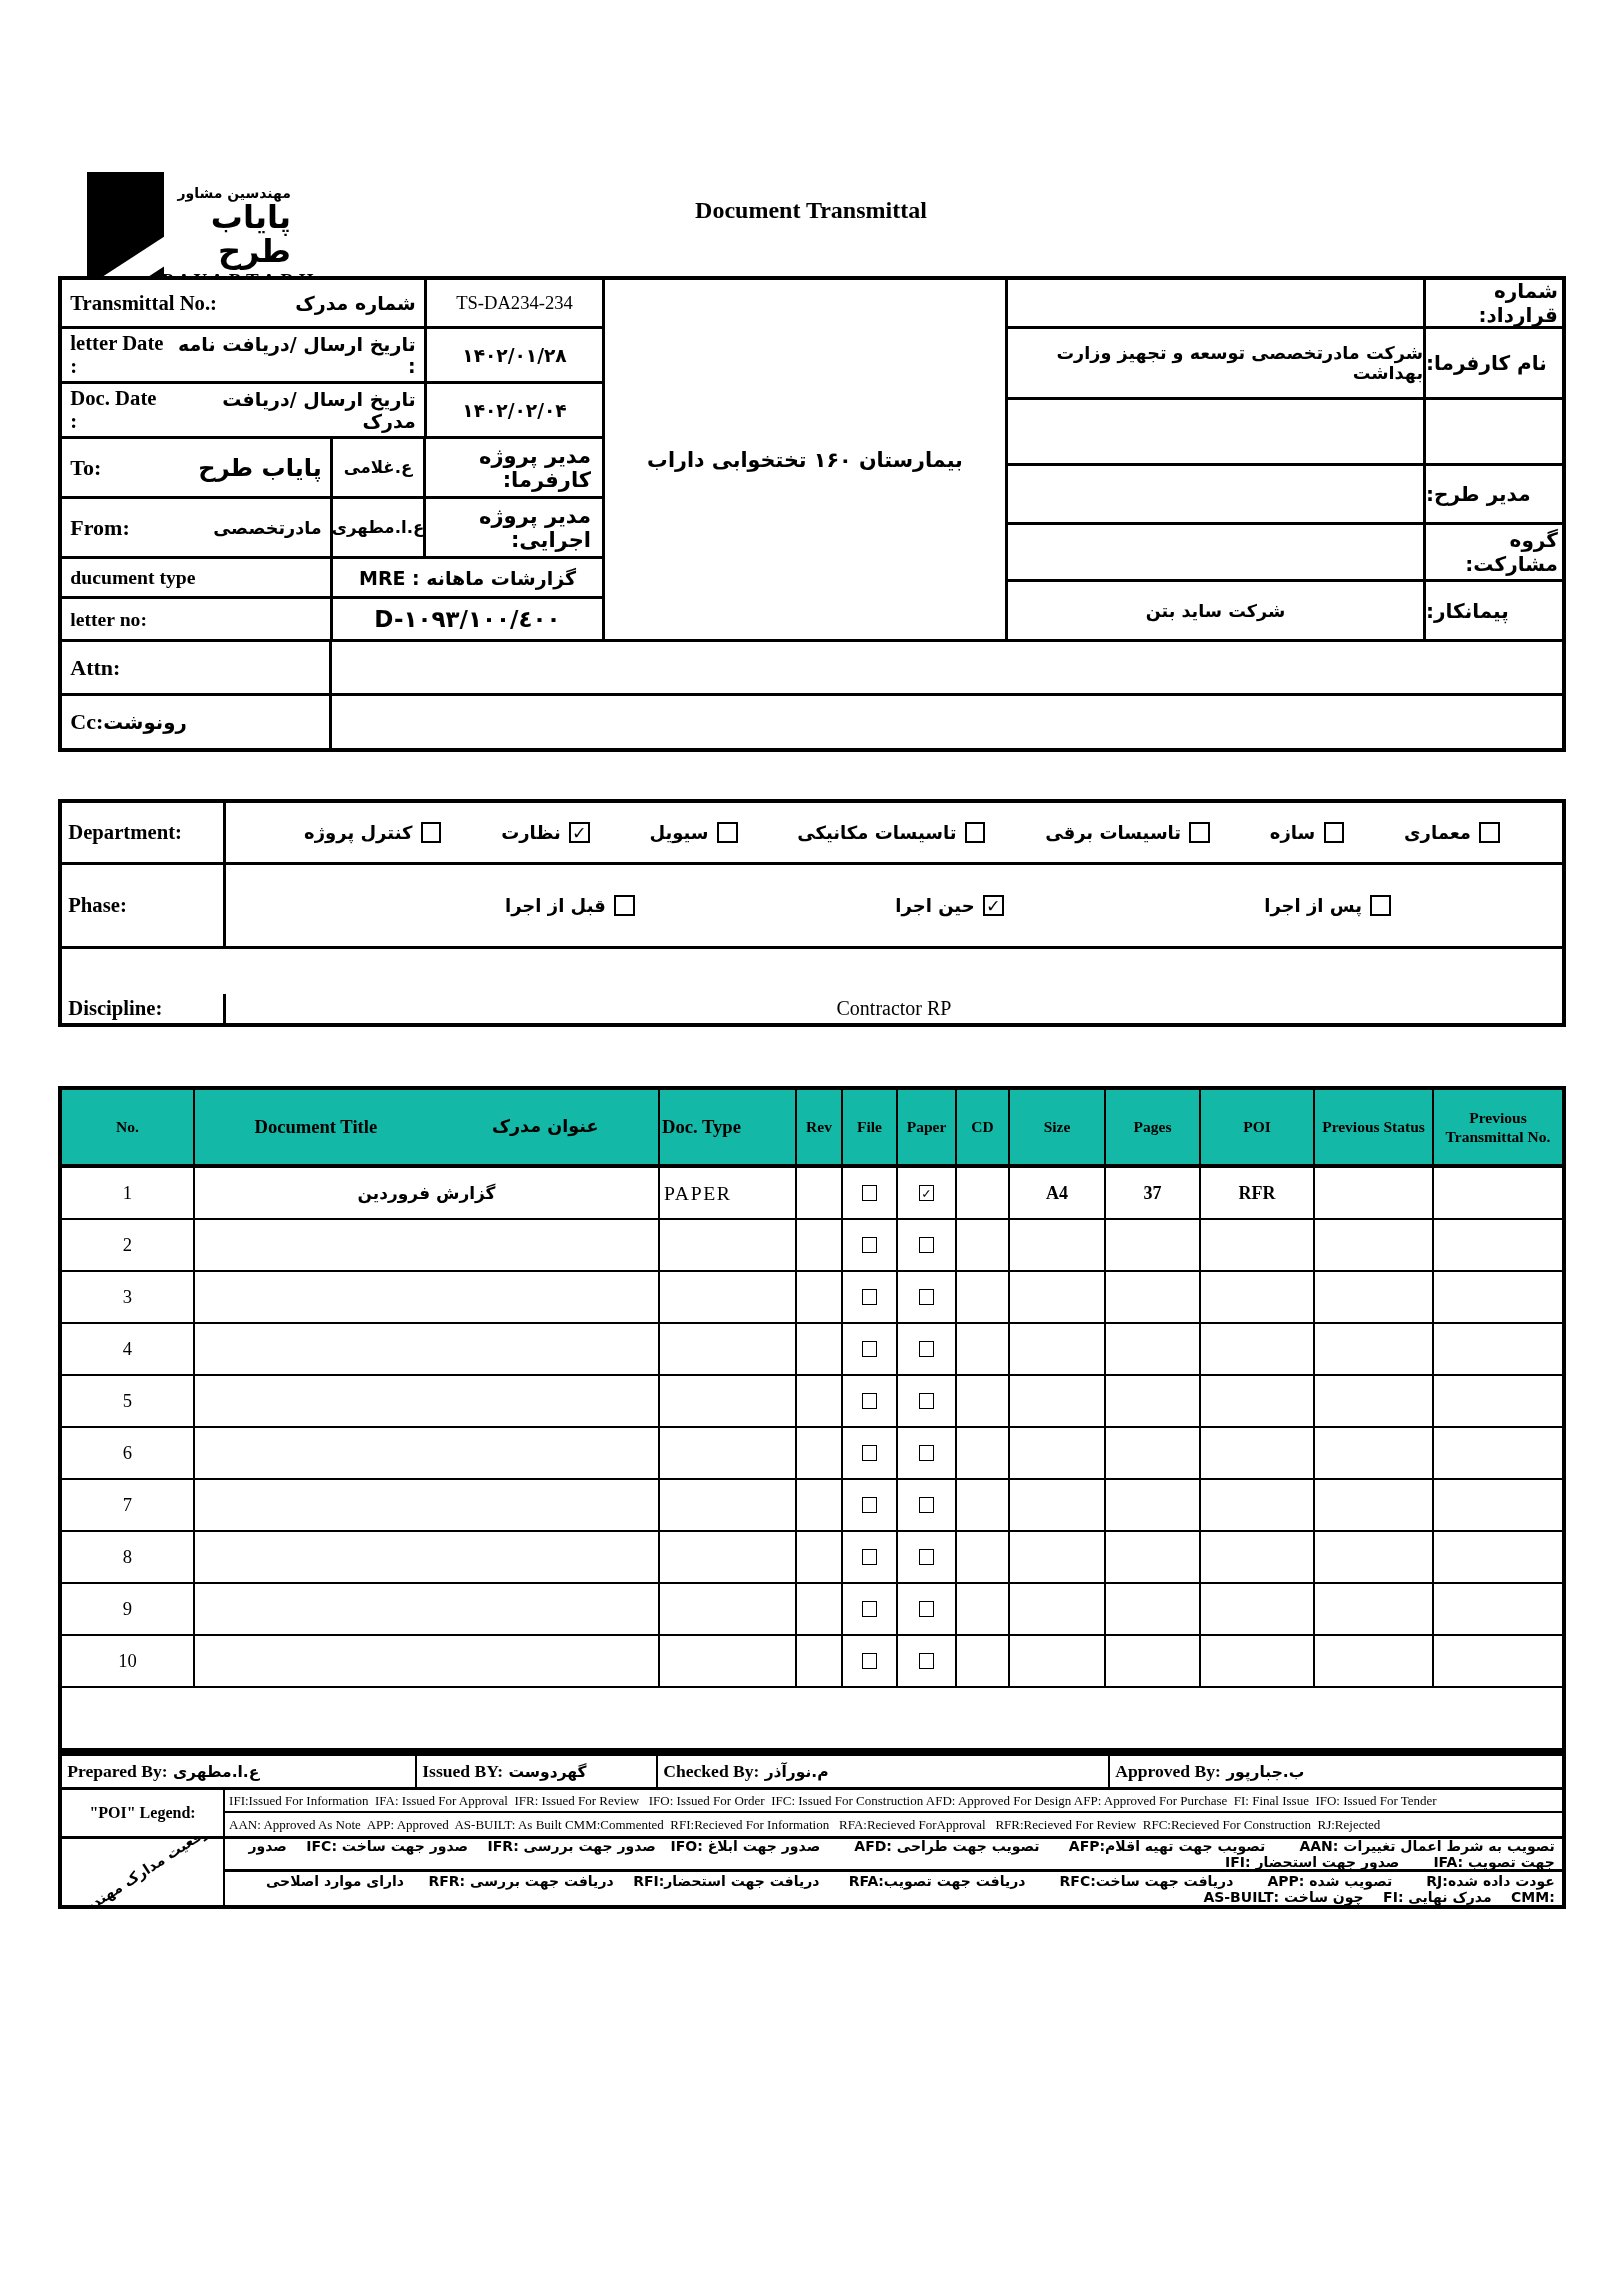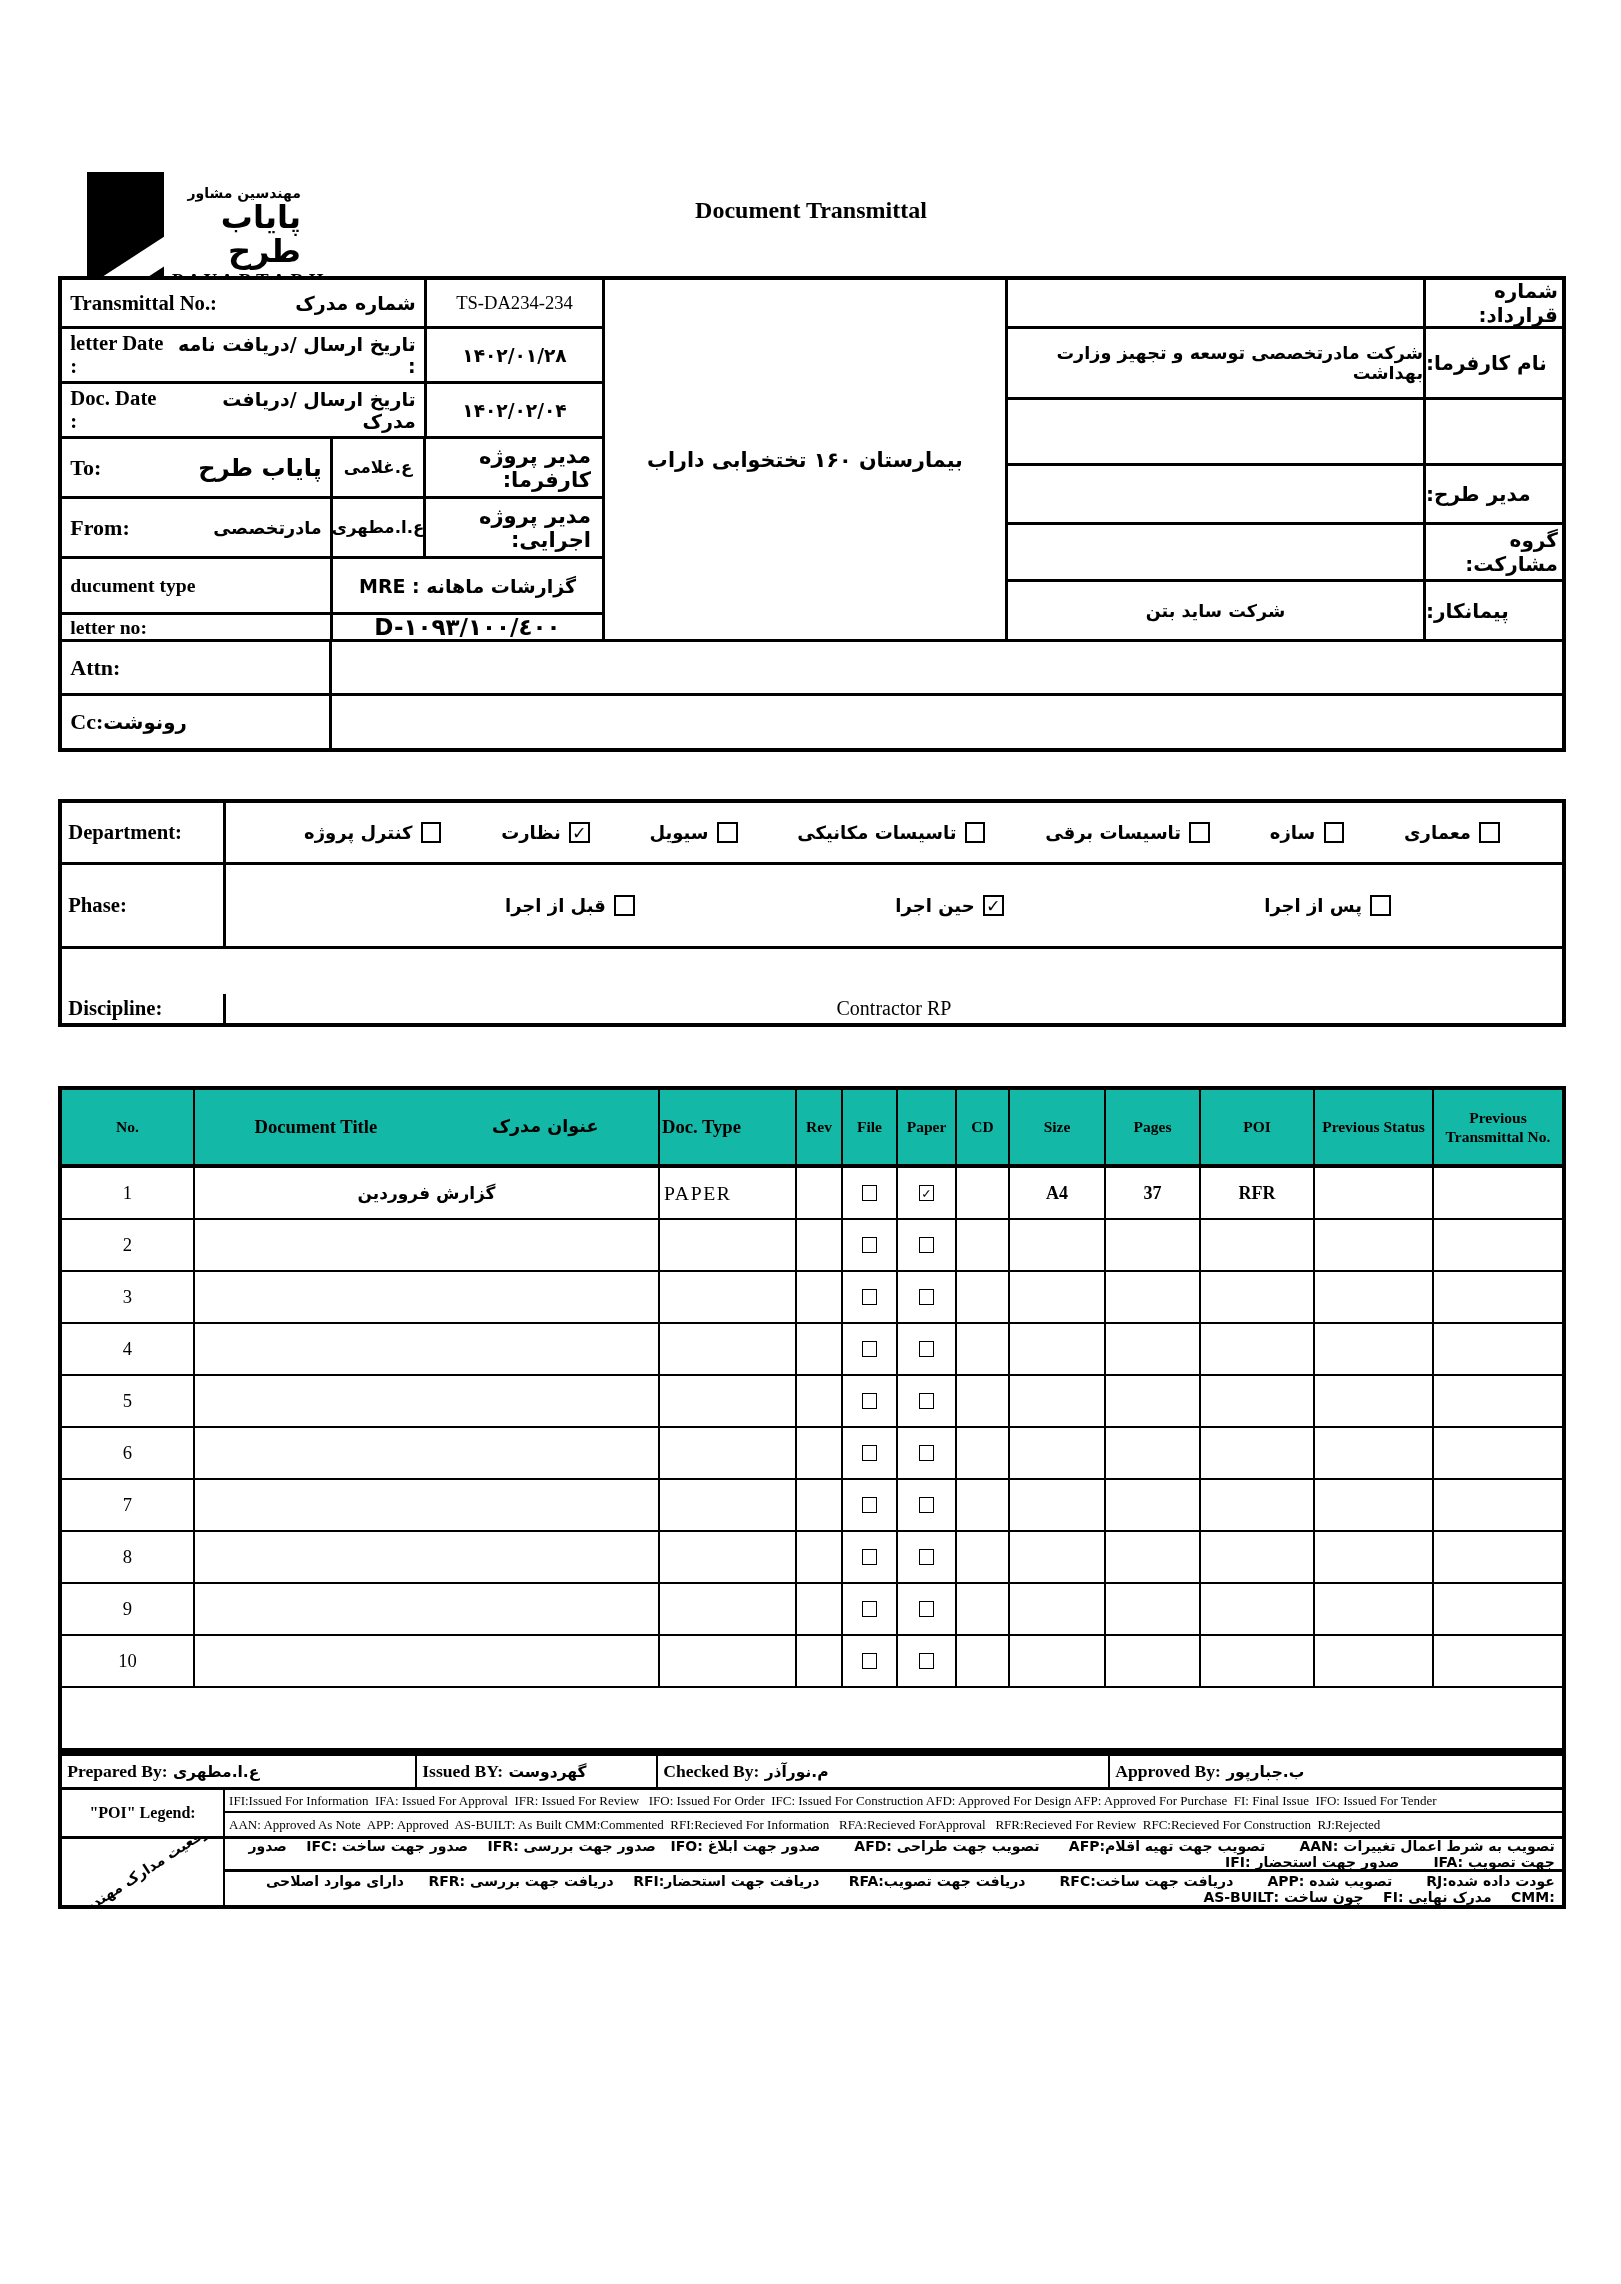--- a/index.html
+++ b/index.html
@@ -3,21 +3,21 @@
 <meta charset="utf-8">
 <style>
   html,body{margin:0;padding:0;background:#fff;color:#000;}
   body{width:1622px;height:2284px;position:relative;font-family:"Liberation Serif","DejaVu Serif",serif;}
   .fa{font-family:"DejaVu Sans",sans-serif;font-weight:bold;}
   .en{font-family:"Liberation Serif","DejaVu Serif",serif;font-weight:bold;}
 
   
   .logo-mark{position:absolute;left:87px;top:172px;width:77px;height:133px;background:#000;overflow:hidden;}
   .logo-swoosh{position:absolute;left:-31px;bottom:20.7px;width:155px;height:25px;background:#fff;transform:rotate(-33deg);}
-  .logo-text{position:absolute;left:172px;top:185px;width:166px;}
+  .logo-text{position:absolute;left:162px;top:185px;width:166px;}
   .logo-fa-tagline{font-size:14px;text-align:right;width:129px;}
   .logo-fa-name{font-size:32px;text-align:right;width:129px;line-height:1.05;}
   .logo-en-name{font-size:19px;letter-spacing:4.7px;margin-top:2.1px;}
   .logo-en-sub{font-size:11px;letter-spacing:1px;margin-top:3.1px;margin-left:19.7px;font-family:"Liberation Sans",sans-serif;}
 
   .page-title{position:absolute;left:0;right:0;top:197px;text-align:center;font-size:24px;font-weight:bold;}
 
   
   .cb{display:inline-flex;width:20.7px;height:20.7px;border:2.1px solid #000;align-items:center;justify-content:center;
       font-size:17.6px;font-weight:bold;background:#fff;box-sizing:border-box;flex:none;font-family:"DejaVu Sans",sans-serif;}
@@ -173,21 +173,21 @@
         <div class="irole fa rtl">مدیر پروژه کارفرما:</div>
       </div>
       <div class="ilrow" style="height:60px;flex:none;">
         <div class="ilabel2">
           <span class="en">From:</span>
           <span class="fa rtl" style="font-size:17.6px;">مادرتخصصی</span>
         </div>
         <div class="imid fa rtl">ع.ا.مطهری</div>
         <div class="irole fa rtl">مدیر پروژه اجرایی:</div>
       </div>
-      <div class="ilrow" style="height:56px;flex:none;">
+      <div class="ilrow" style="height:40px;flex:none;">
         <div class="ilabel2">
           <span class="en" style="font-size:19.7px;">ducument type</span>
         </div>
         <div class="iwide fa rtl">گزارشات ماهانه  :  MRE</div>
       </div>
       <div class="ilrow">
         <div class="ilabel2">
           <span class="en" style="font-size:19.7px;">letter no:</span>
         </div>
         <div class="iwide fa ltr" style="font-size:23px;">D-۱۰۹۳/۱۰۰/٤۰۰</div>

